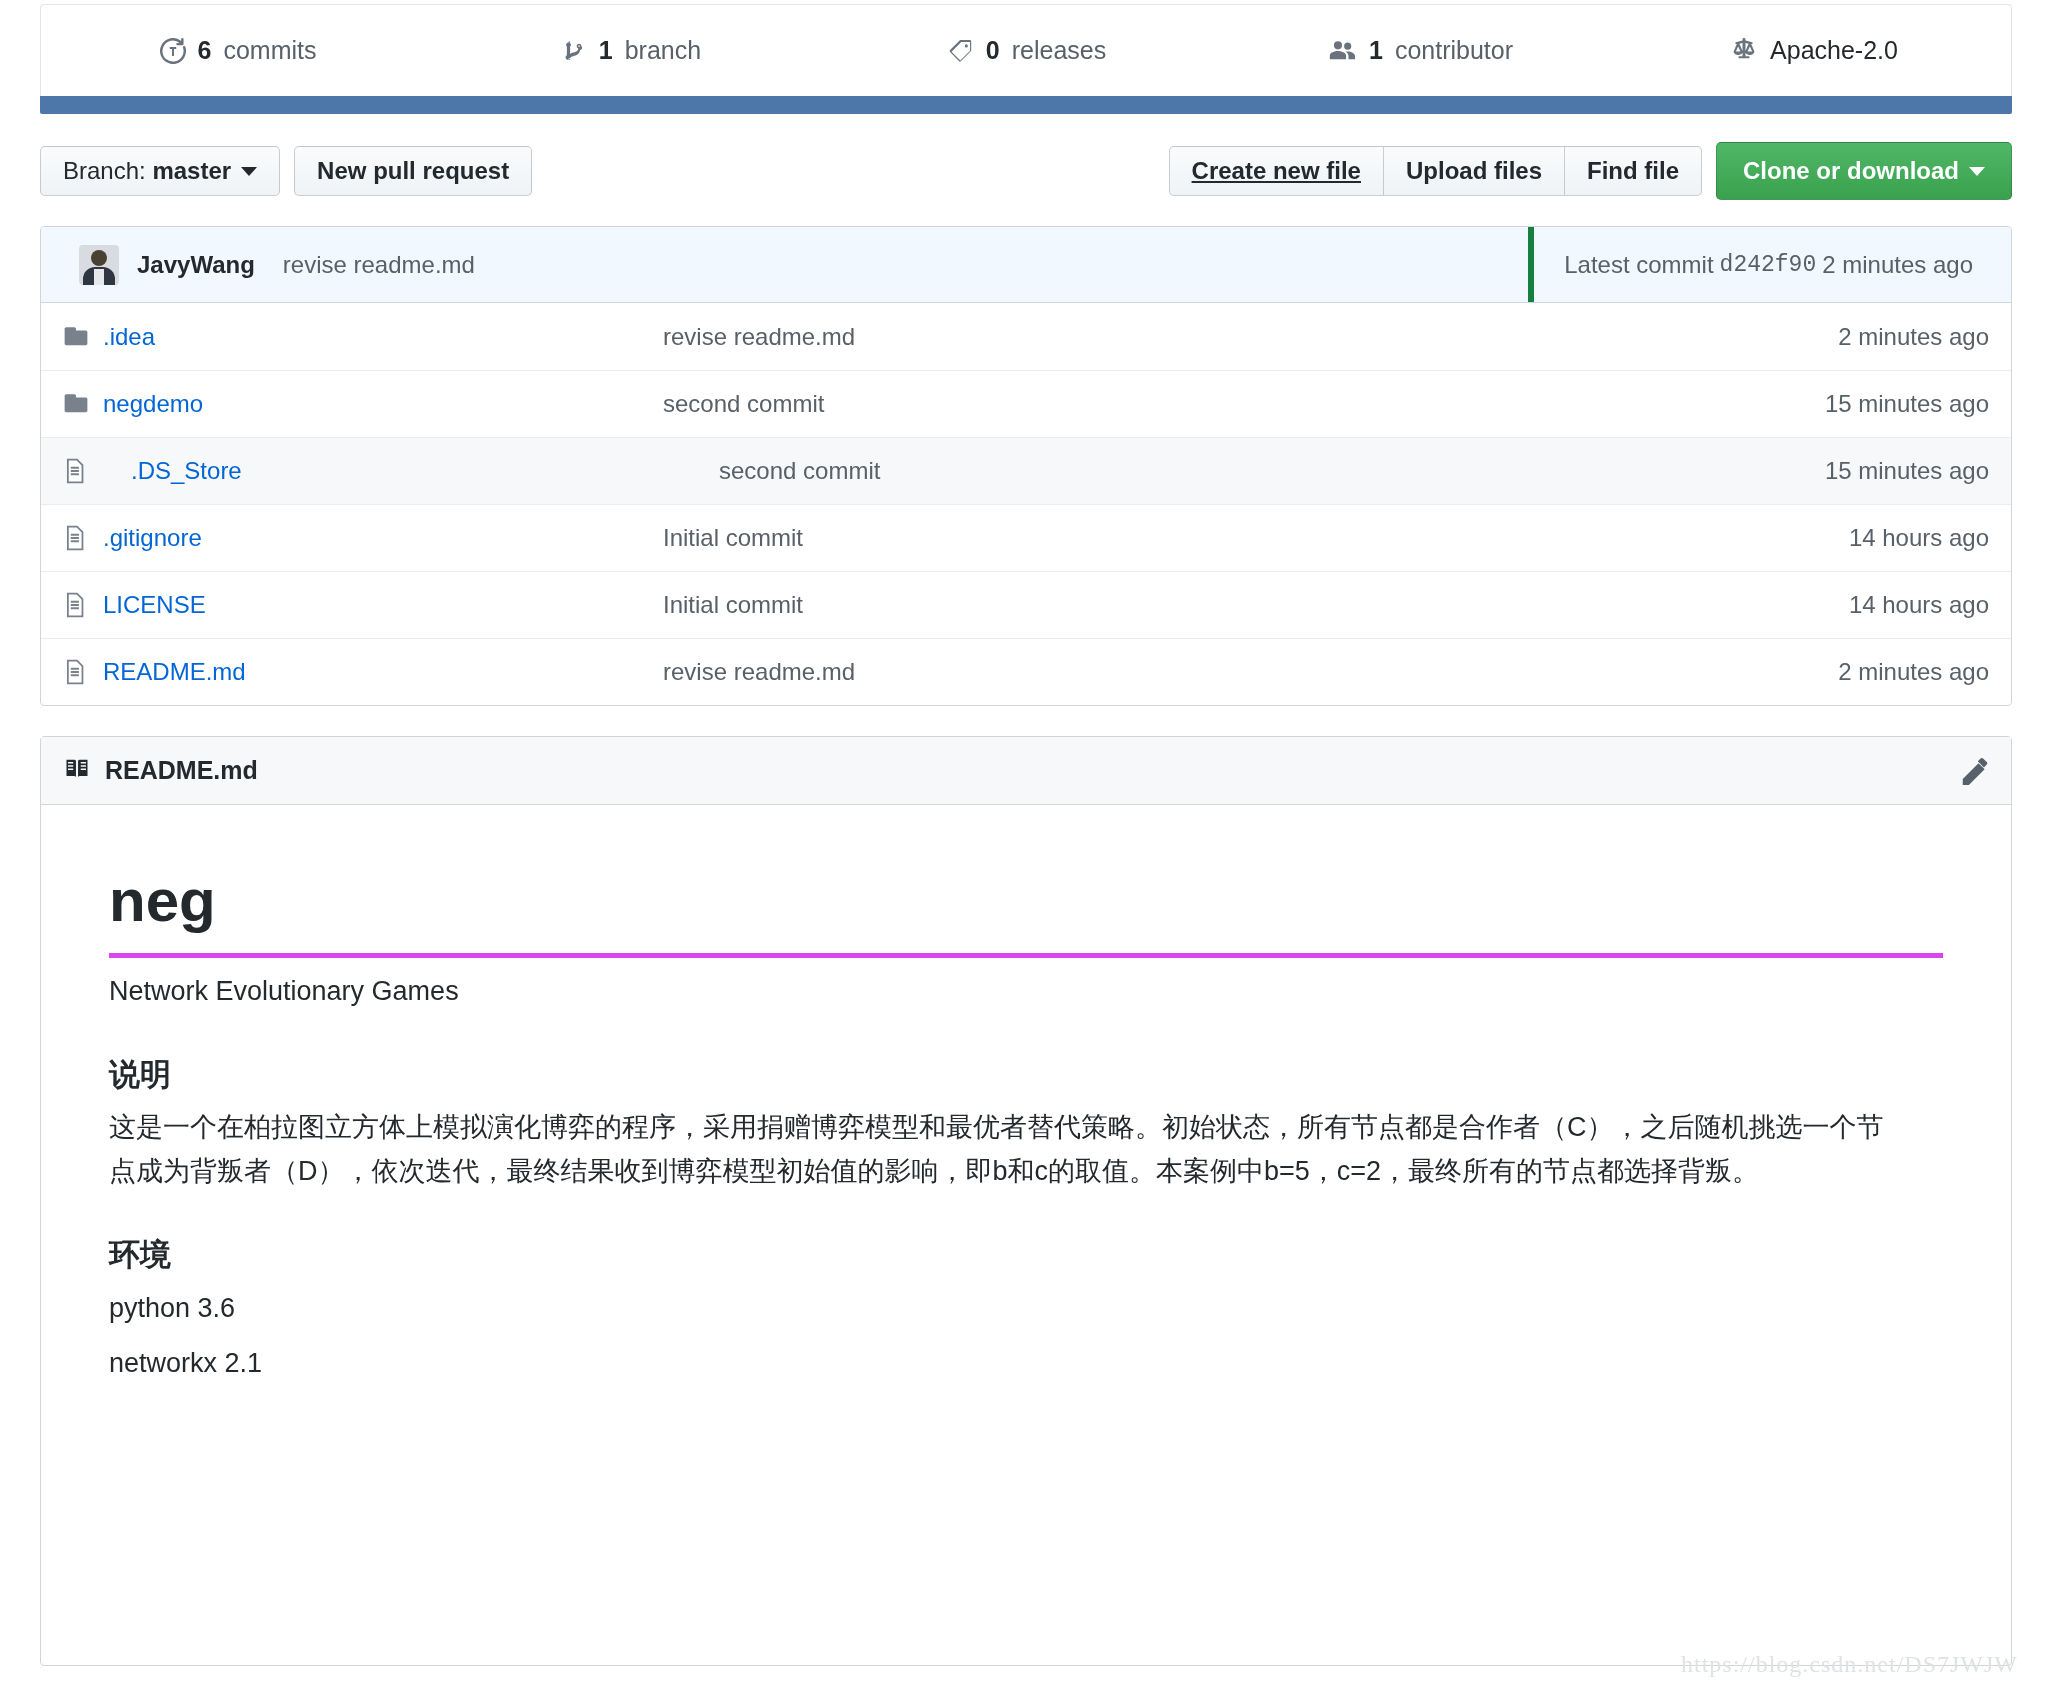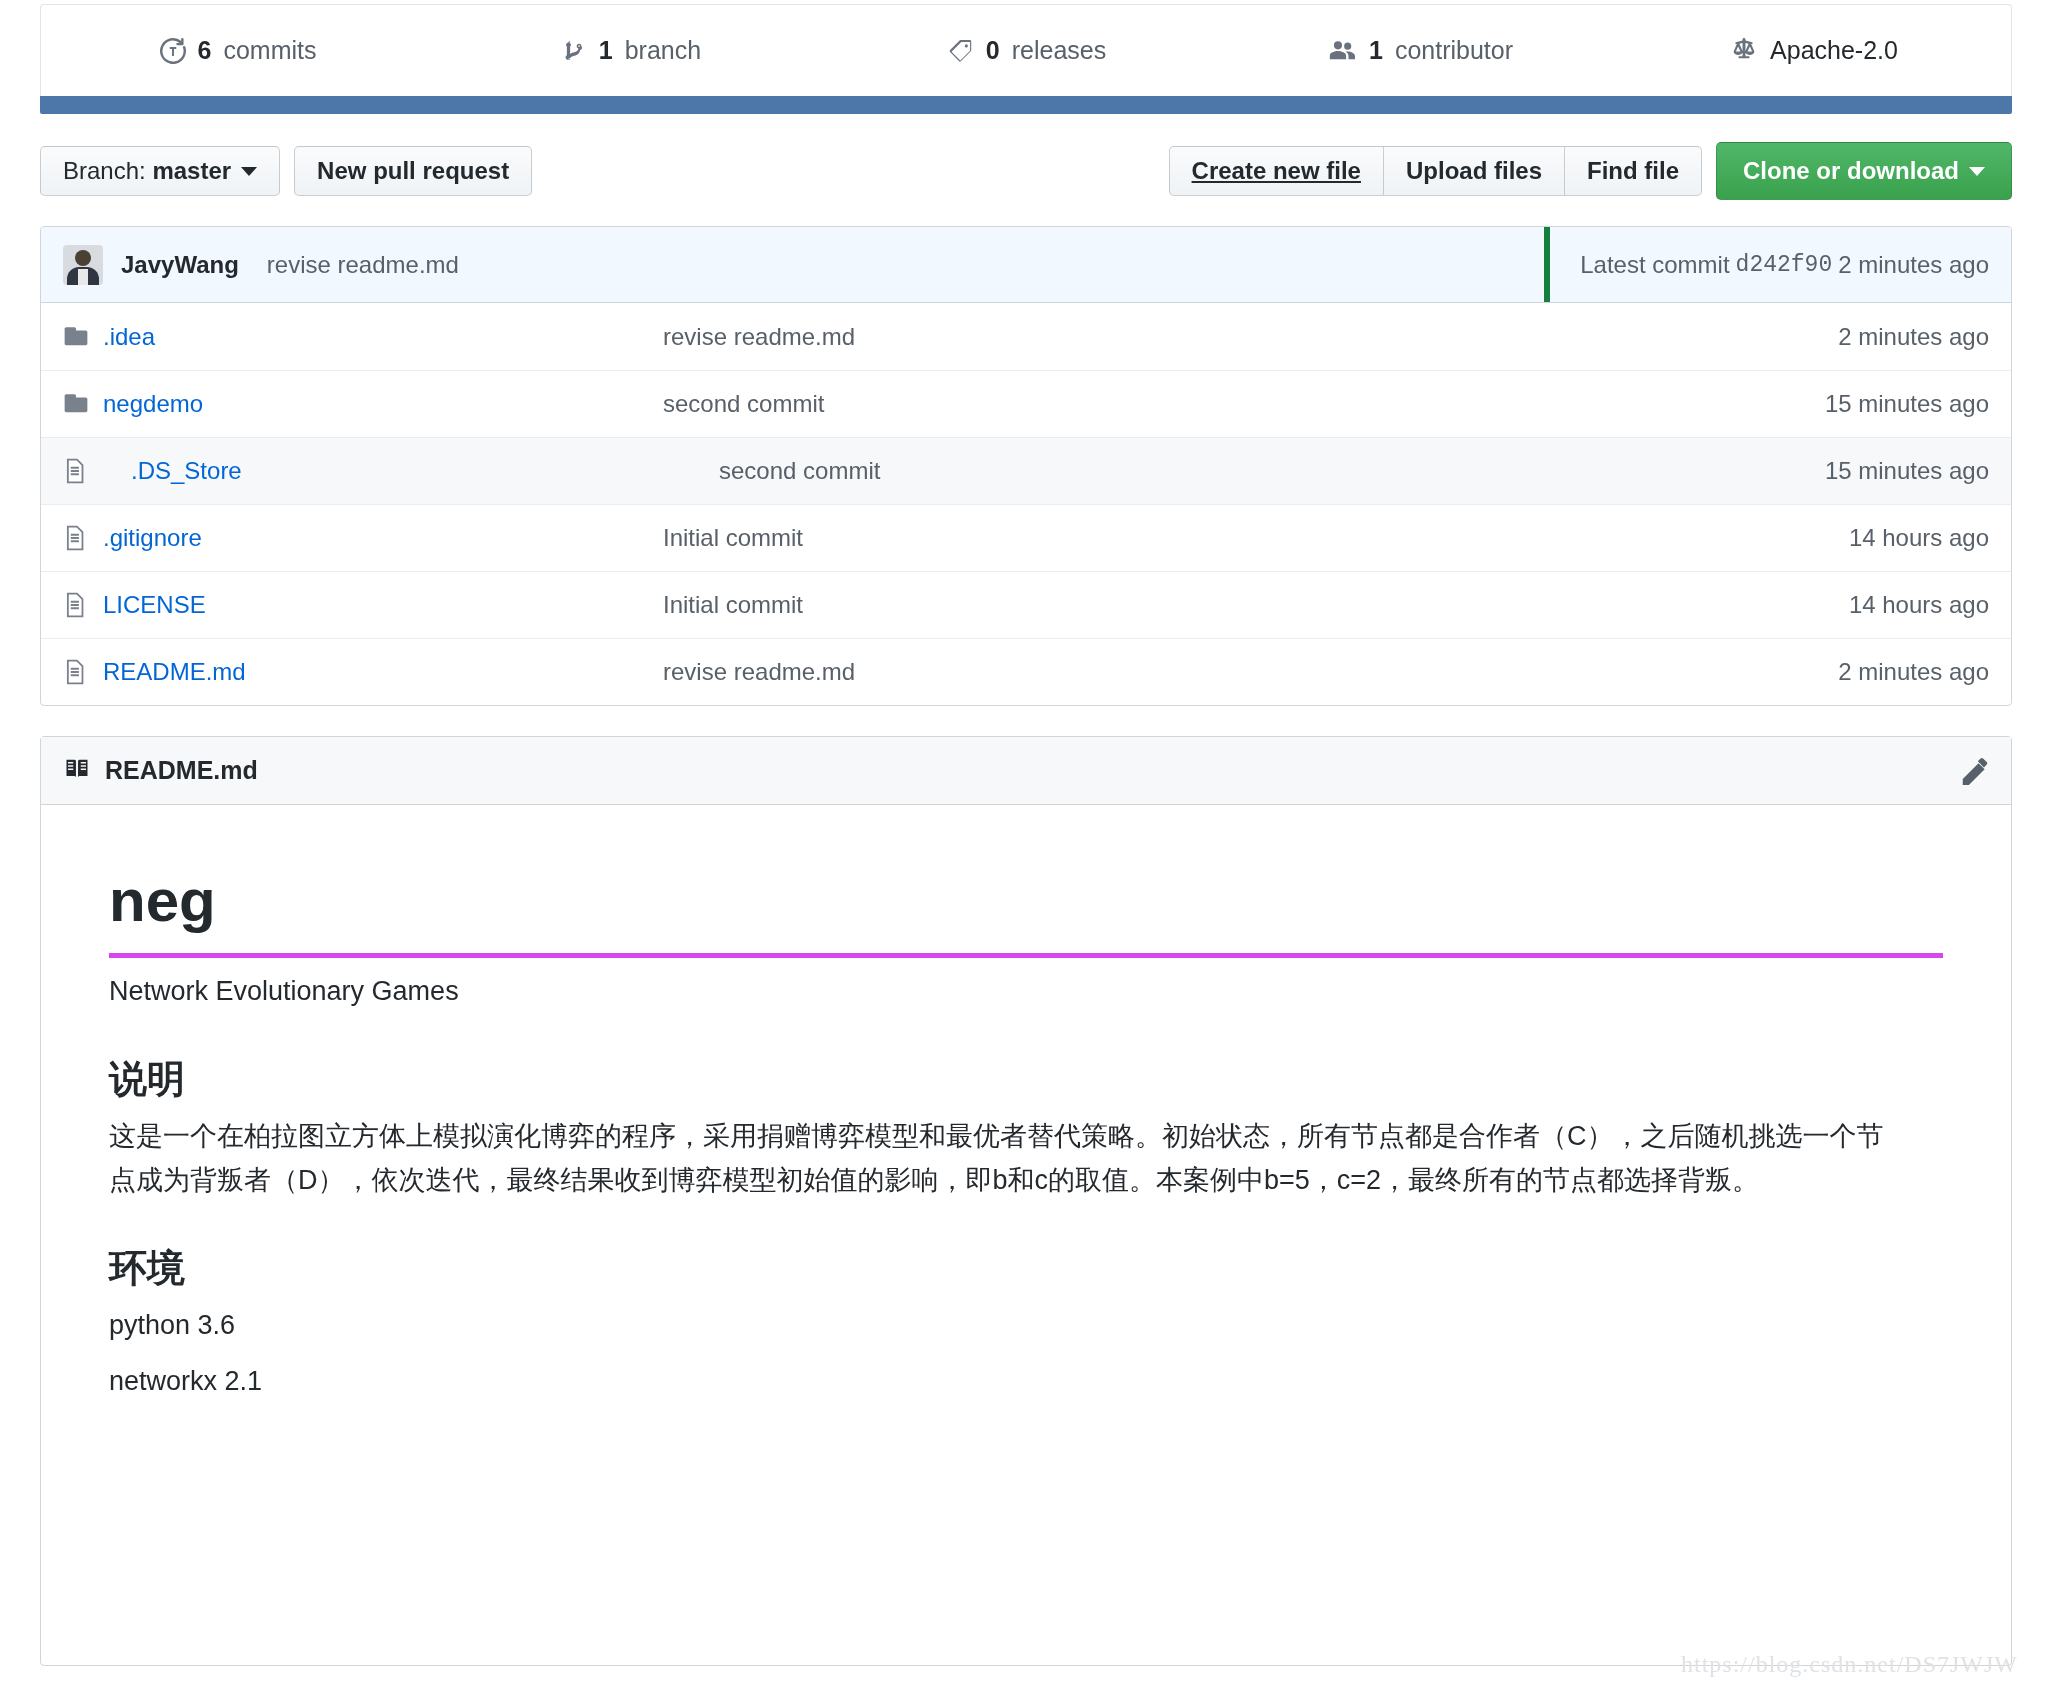--- a/index.html
+++ b/index.html
@@ -118,21 +118,21 @@
     border-radius: 4px;
     overflow: hidden;
     background: #fff;
   }
   .commit-bar {
     background: #f1f8ff;
     border-bottom: 1px solid #d1d5da;
     display: flex;
     align-items: center;
     height: 76px;
-    padding: 0 22px;
+    padding: 0 38px;
   }
   .commit-left { display: flex; align-items: center; gap: 18px; flex: 1 1 auto; min-width: 0; }
   .avatar {
     width: 40px; height: 40px;
     border-radius: 4px;
     background: #d8dbe0;
     position: relative;
     overflow: hidden;
     flex: none;
   }
@@ -224,21 +224,21 @@
   .readme-body { padding: 50px 68px 60px 68px; }
   .md-h1 {
     font-size: 60px;
     font-weight: bold;
     margin: 10px 0 0 0;
     padding-bottom: 16px;
     border-bottom: 5px solid #d946ef;
     line-height: 1.2;
   }
   .md-h2 {
-    font-size: 38px;
+    font-size: 31px;
     font-weight: bold;
     margin: 42px 0 0 0;
     line-height: 1.25;
   }
   .md-p {
     font-size: 27px;
     line-height: 1.62;
     margin: 12px 0 0 0;
     color: #24292e;
   }

